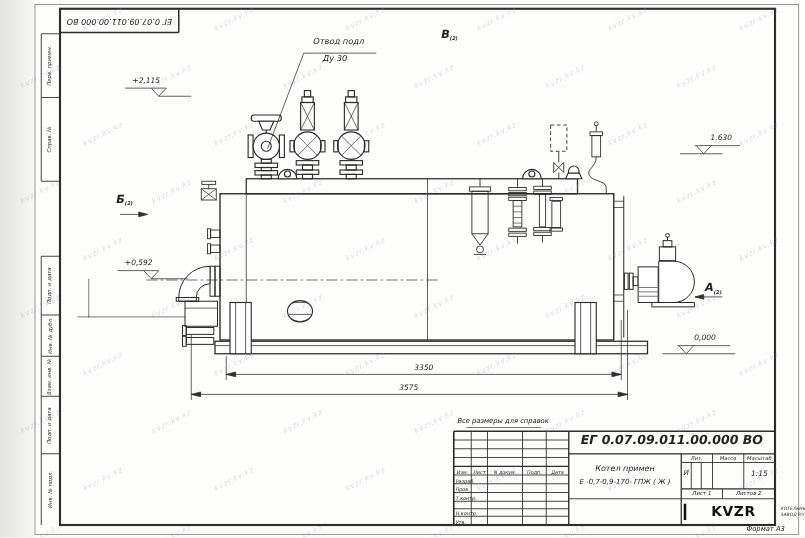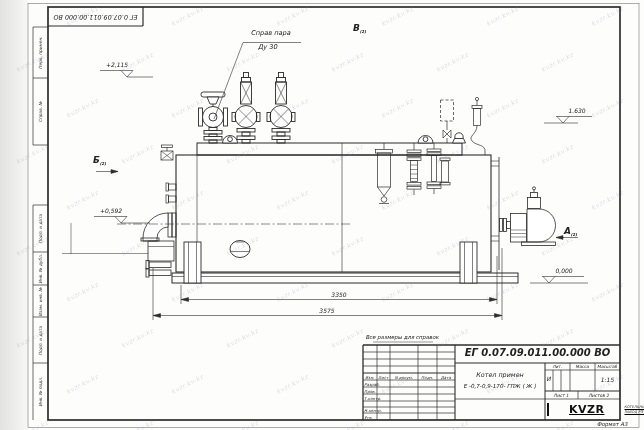--- a/index.html
+++ b/index.html
@@ -9,21 +9,21 @@
          background:linear-gradient(90deg,#e2e2e0,#f7f7f5);}
   svg{position:absolute;left:0;top:0;}
   .t{position:absolute;font-style:italic;color:#222;white-space:nowrap;}
   .c{text-align:center;}
   .vlabel{position:absolute;display:flex;align-items:center;justify-content:center;}
   .vlabel span{transform:rotate(-90deg);font:italic 4.3px "DejaVu Sans",sans-serif;color:#333;white-space:nowrap;}
   .sub{font-size:4px;vertical-align:-2px;}
   .wm{position:absolute;left:0;top:0;width:644px;height:430px;pointer-events:none;overflow:hidden;}
   .wm span{position:absolute;transform:rotate(-27deg);font:6px "DejaVu Sans",sans-serif;
            color:#8b93ad;opacity:.30;letter-spacing:.6px;white-space:nowrap;font-style:italic;}
-  .logo{position:absolute;left:547px;top:401px;width:76px;height:17px;display:flex;align-items:center;gap:20px;text-decoration:underline;}
+  .logo{position:absolute;left:547px;top:401px;width:76px;height:17px;display:flex;align-items:center;gap:20px;}
   .logoblk{display:inline-block;width:12px;height:11px;background:
            repeating-linear-gradient(#111 0 2px,#fff 2px 3px);border:1px solid #111;}
   .logotxt{font-weight:bold;font-size:11px;color:#111;letter-spacing:.5px;font-style:normal;}
   .logocap{font-size:3.6px;color:#333;line-height:4.2px;font-style:italic;}
 </style>
 </head>
 <body>
 
 <div class="sheet">
 <div class="edgeL"></div>
@@ -317,21 +317,21 @@
 <div class="vlabel" style="left:33px;top:285px;width:15px;height:32px;">
       <span>Взам. инв. №</span>
     </div>
 <div class="vlabel" style="left:33px;top:317px;width:15px;height:46px;">
       <span>Подп. и дата</span>
     </div>
 <div class="vlabel" style="left:33px;top:363px;width:15px;height:57px;">
       <span>Инв. № подл.</span>
     </div>
 
-<div class="t c" style="left:240px;top:29px;width:62px;font-size:6.6px;">Справ пара</div>
+<div class="t c" style="left:240px;top:29px;width:62px;font-size:6.6px;">Отвод подл</div>
 <div class="t c" style="left:240px;top:43px;width:56px;font-size:6.6px;">Ду 30</div>
 
 <div class="t" style="left:93px;top:155px;font-size:9px;font-weight:600;"><span>Б</span><span class="sub">(2)</span></div>
 <div class="t" style="left:353px;top:23px;font-size:9px;font-weight:600;"><span>В</span><span class="sub">(2)</span></div>
 <div class="t" style="left:564px;top:226px;font-size:9px;font-weight:600;"><span>А</span><span class="sub">(2)</span></div>
 
 <div class="t c" style="left:98px;top:61px;width:38px;font-size:6px;">+2,115</div>
 <div class="t c" style="left:92px;top:207px;width:38px;font-size:6px;">+0,592</div>
 <div class="t c" style="left:560px;top:107px;width:34px;font-size:6px;">1.630</div>
 <div class="t c" style="left:546px;top:267px;width:36px;font-size:6px;">0,000</div>

